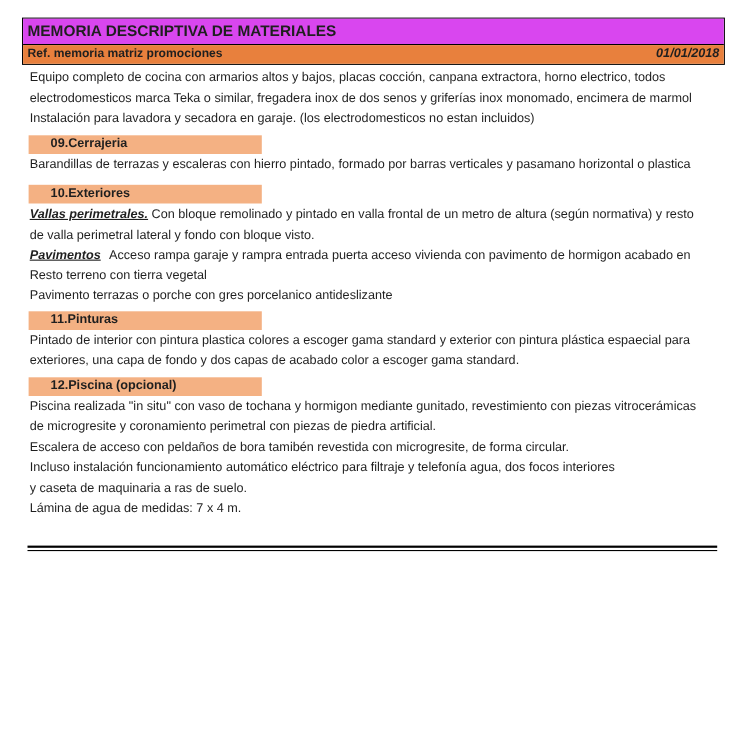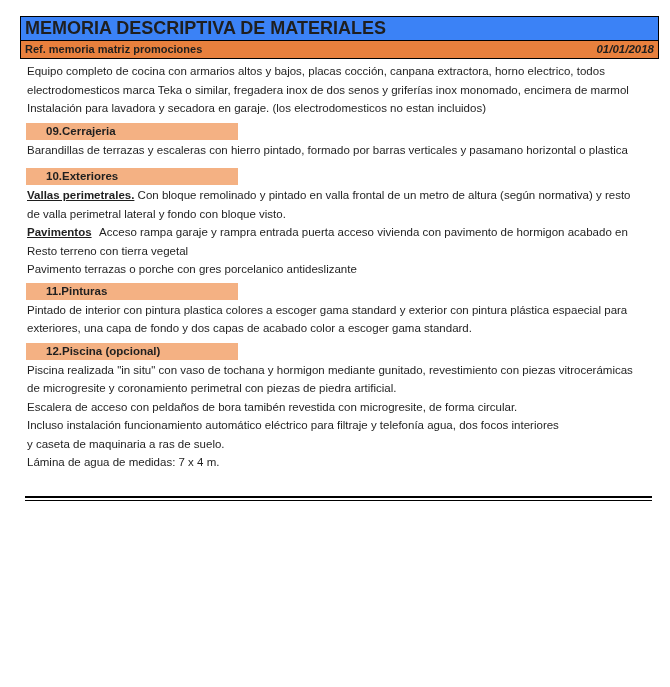--- a/index.html
+++ b/index.html
@@ -9,23 +9,23 @@
     -webkit-font-smoothing:antialiased;
   }
   .doc{position:relative;width:670px;height:687px;}
 
   
   .header-box{
     position:absolute;left:20px;top:16px;width:637px;
     border:1px solid #000;
   }
   .header-title-row{
-    height:23px;line-height:23px;background:#3b82f6;
+    height:23px;line-height:23px;background:#d946ef;
     border-bottom:1px solid #000;
-    font-weight:bold;font-size:18px;padding-left:4px;
+    font-weight:bold;font-size:14px;padding-left:4px;
     white-space:nowrap;overflow:hidden;
   }
   .header-ref-row{
     height:17px;line-height:17px;background:#e8803d;
     display:flex;justify-content:space-between;align-items:flex-end;
     font-weight:bold;font-size:11px;padding:0 4px;
     white-space:nowrap;
   }
   .header-date{font-style:italic;font-weight:bold;font-size:11.5px;}
 
@@ -42,21 +42,21 @@
     width:192px;height:17px;line-height:17px;background:#f4b183;
     font-weight:bold;font-size:11.5px;padding-left:20px;
     margin-left:-1px;white-space:nowrap;overflow:hidden;
   }
   .sec-09{margin-top:5px;}
   .sec-10{margin-top:9px;}
   .sec-11{margin-top:4px;}
   .sec-12{margin-top:5px;}
   .sec-lines{margin-top:1px;}
   .lead{
-    font-weight:bold;text-decoration:underline;
+    font-weight:bold;text-decoration:underline;font-style:italic;
   }
   .lead-pav{margin-right:5px;}
 
   
   .double-rule{
     position:absolute;left:25px;top:496px;width:627px;height:2px;
     border-top:2px solid #000;border-bottom:1px solid #000;
   }
 </style>
 </head>

